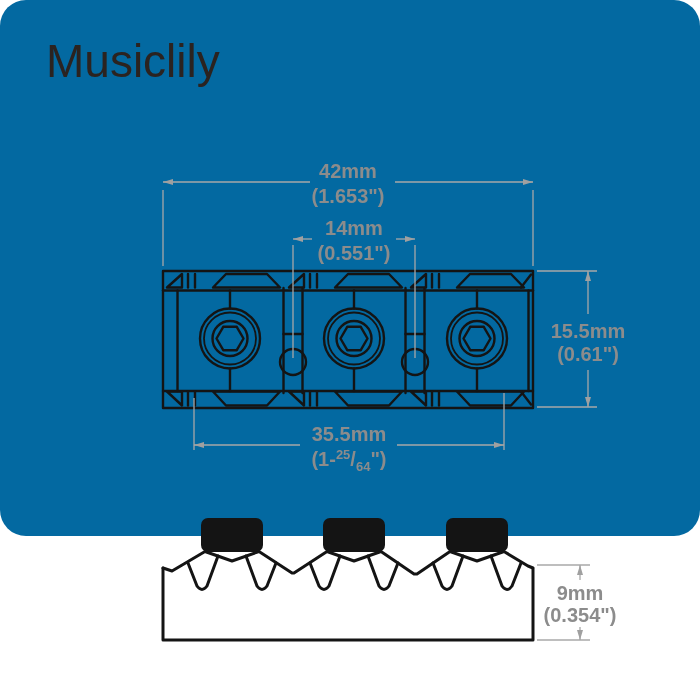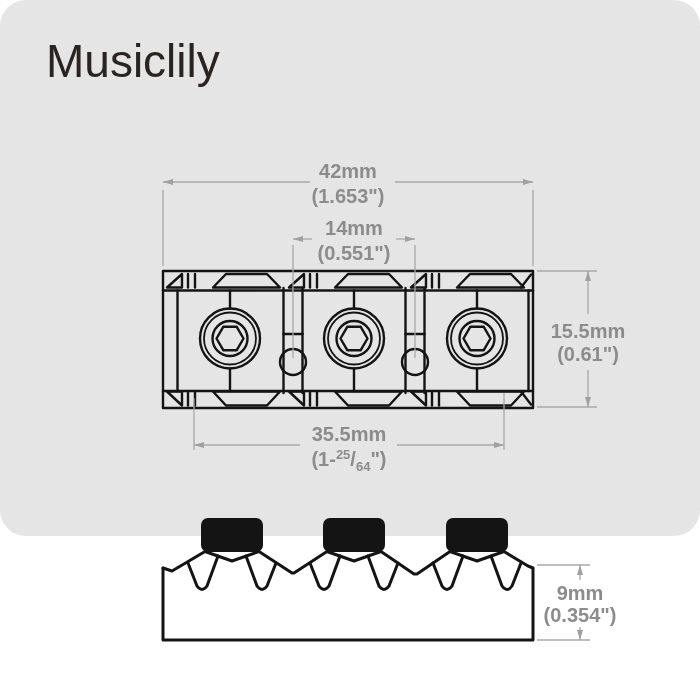--- a/index.html
+++ b/index.html
@@ -4,21 +4,21 @@
 <style>
   html, body {
     margin: 0;
     padding: 0;
     background: #ffffff;
     width: 700px;
     height: 700px;
     overflow: hidden;
     font-family: "Liberation Sans", sans-serif;
   }
-  #stage { position: relative; width: 700px; height: 536px; background: #e5e5e5; border-radius: 26px; }
+  #stage { position: relative; width: 700px; height: 536px; background: #0369a1; border-radius: 26px; }
   svg { display: block; }
 
   .blk   { stroke: #141414; fill: none; stroke-width: 2.4; stroke-linejoin: round; stroke-linecap: round; }
   .blk-thick { stroke: #141414; fill: none; stroke-width: 3; stroke-linejoin: round; stroke-linecap: round; }
   .blk-thin  { stroke: #141414; fill: none; stroke-width: 1.8; stroke-linejoin: round; stroke-linecap: round; }
   .fill-blk  { fill: #141414; stroke: none; }
 
   .dim-line { stroke: #a8a8a8; stroke-width: 1.3; fill: none; }
   .dim-arrow { fill: #a0a0a0; stroke: none; }
   .dim-text {

